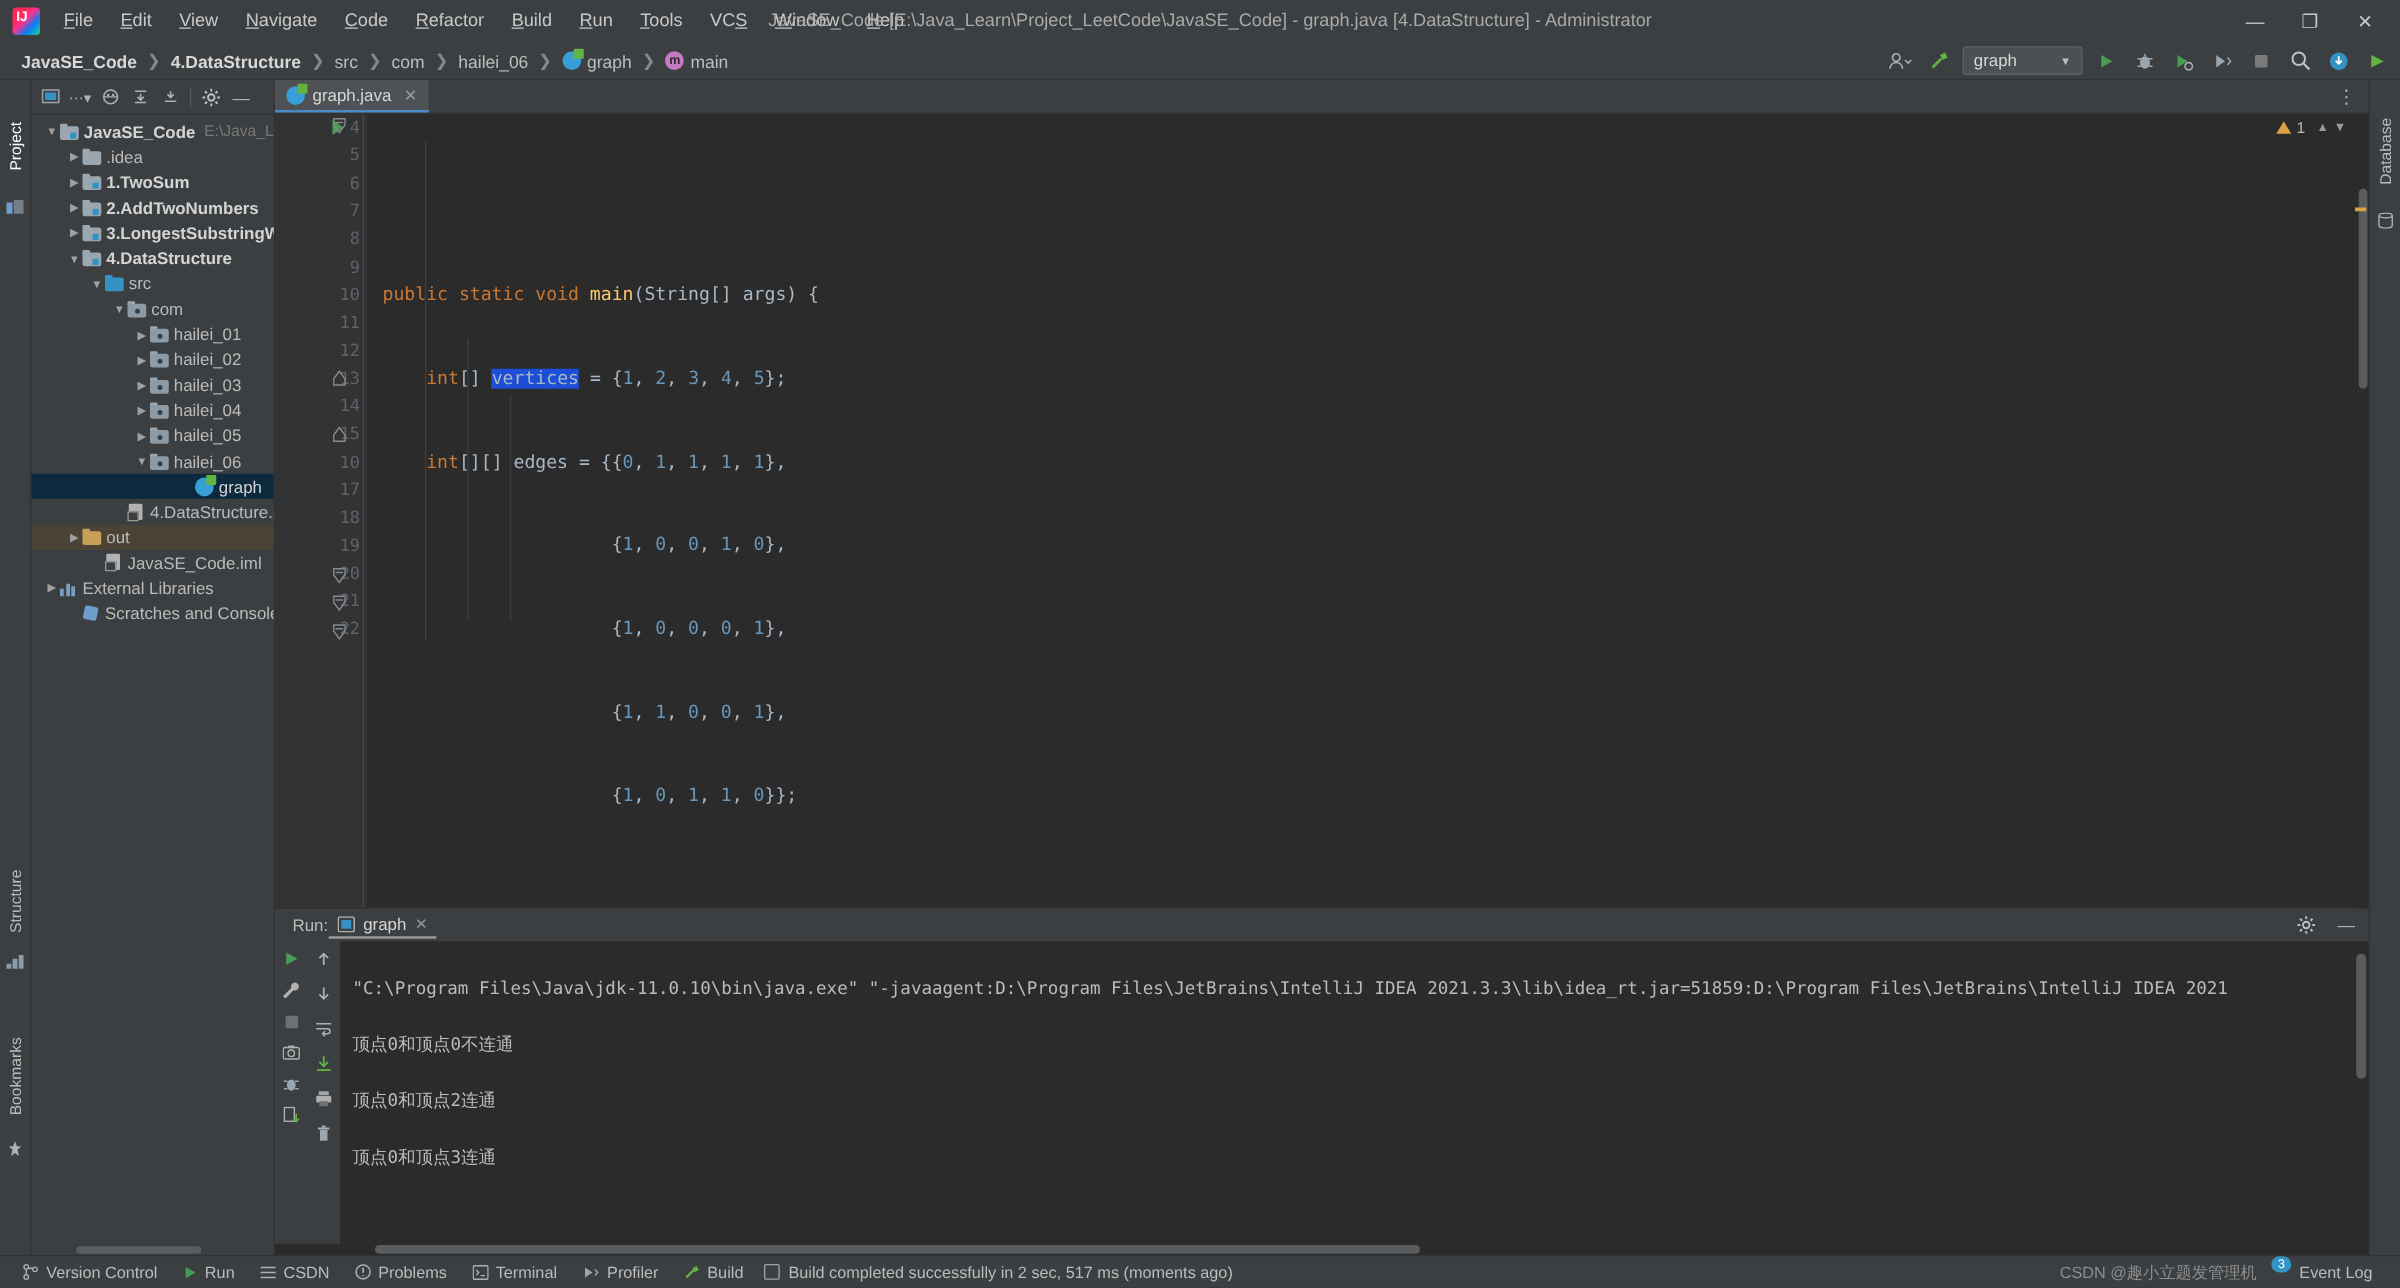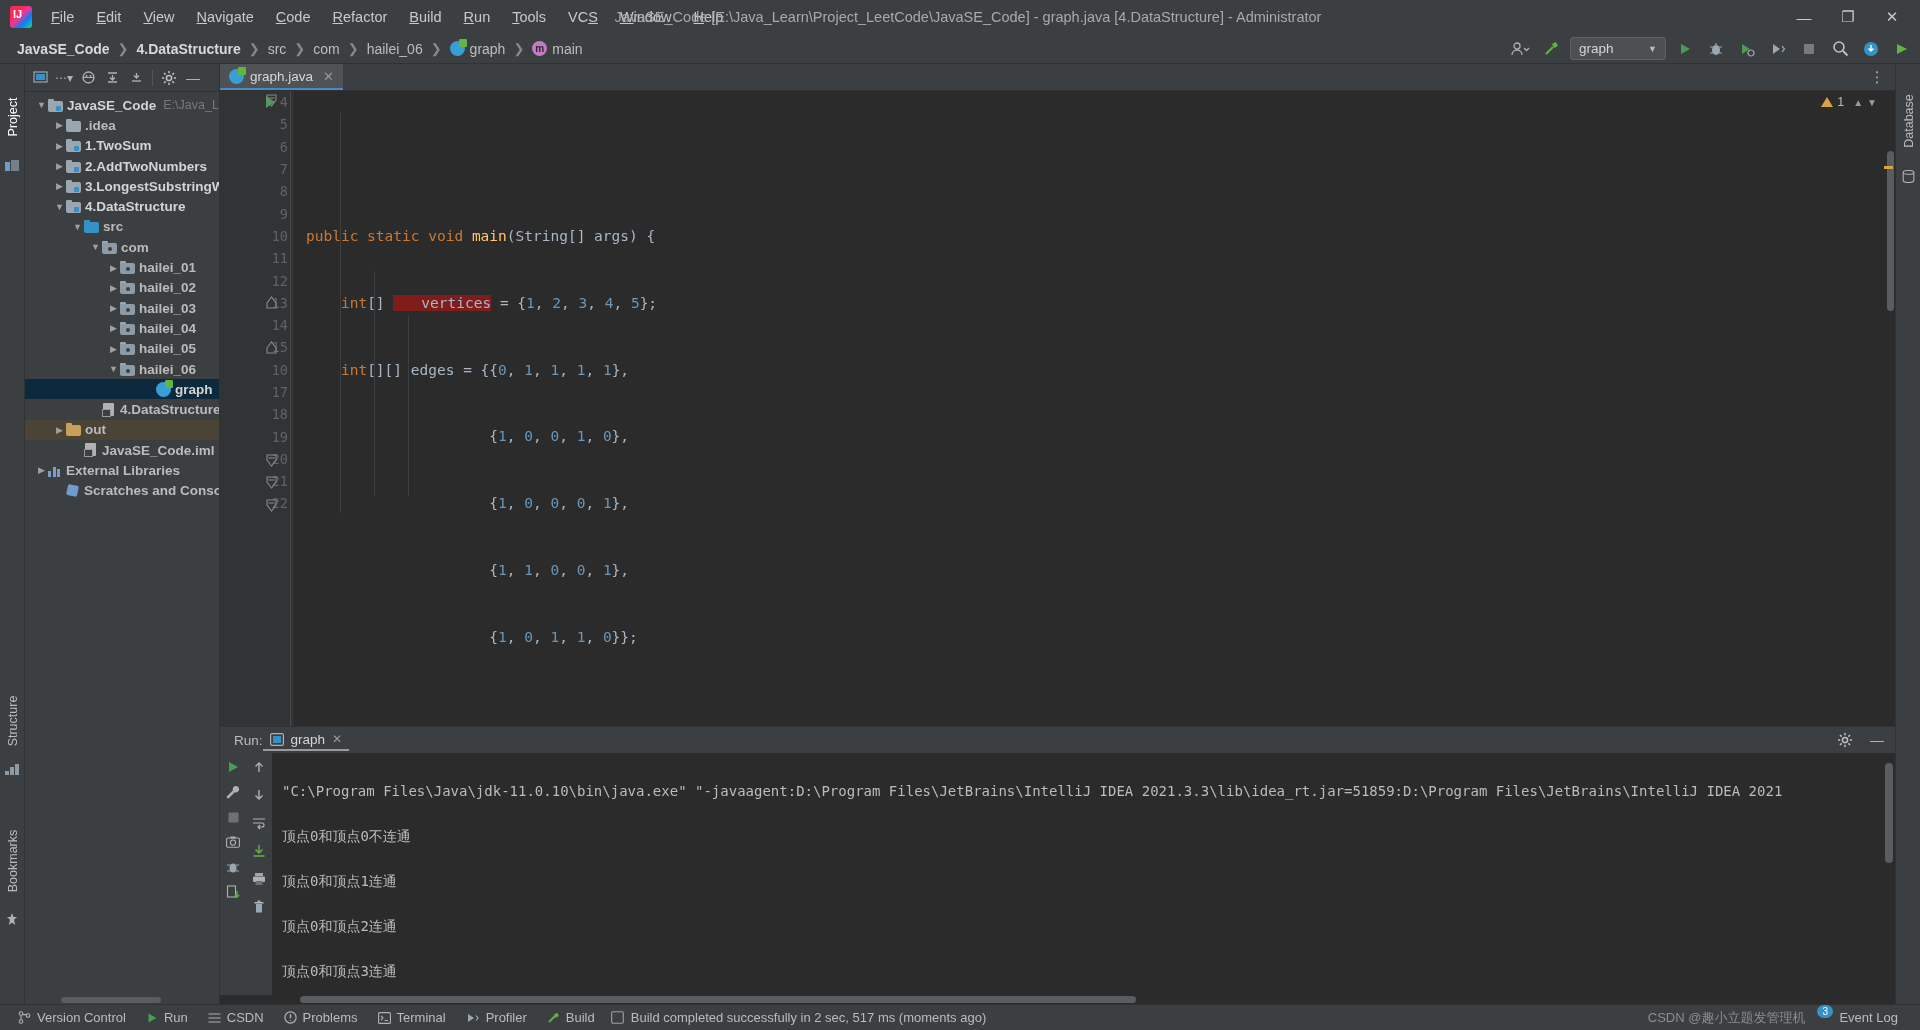--- a/index.html
+++ b/index.html
@@ -46,21 +46,21 @@
 
   
   .project{width:195px;background:#3c3f41;display:flex;flex-direction:column;flex:none;border-right:1px solid #323232;}
   .proj-toolbar{height:28px;display:flex;align-items:center;gap:2px;padding:0 4px;border-bottom:1px solid #323232;}
   .ptbtn{width:22px;height:22px;display:flex;align-items:center;justify-content:center;border-radius:3px;}
   .tree{flex:1;overflow:hidden;padding-top:3px;font-size:13.5px;position:relative;}
   .trow{display:flex;align-items:center;height:20.3px;padding-left:4px;white-space:nowrap;cursor:default;}
   .trow.sel{background:#0d293e;}
   .arrow{width:13px;height:13px;flex:none;display:flex;align-items:center;justify-content:center;color:#a0a0a0;font-size:9px;}
   .arrow.none{visibility:hidden;}
-  .tlabel{margin-left:4px;color:#bbbbbb;font-weight:bold;}
+  .tlabel{margin-left:4px;color:#bbbbbb;}
   .tlabel.b{font-weight:bold;color:#d4d4d4;}
   .tsub{margin-left:7px;color:#787878;font-size:12.5px;}
   .fldr{width:15px;height:13px;flex:none;position:relative;}
   .fldr .body{position:absolute;left:0;top:2px;width:15px;height:11px;background:#9aa7b0;border-radius:1px 2px 2px 2px;}
   .fldr .tab{position:absolute;left:0;top:0;width:6px;height:3px;background:#9aa7b0;border-radius:1px 1px 0 0;}
   .fldr.src .body{background:#3592c4;} .fldr.src .tab{background:#3592c4;}
   .fldr.mod .body{background:#9aa7b0;}
   .fldr .dot{position:absolute;right:2px;bottom:1px;width:5px;height:5px;background:#3592c4;border-radius:1px;}
   .fldr.pkg .body{background:#8c9ba5;}
   .fldr.pkg .dot{background:#3c3f41;border-radius:50%;right:5px;bottom:3px;width:4px;height:4px;}
@@ -89,21 +89,21 @@
     font-family:"DejaVu Sans Mono",monospace;font-size:13.5px;color:#606366;}
   .gico{position:absolute;left:46px;width:16px;height:16px;}
   .runmark{position:absolute;left:46px;width:0;height:0;border-left:9px solid #499c54;border-top:6px solid transparent;border-bottom:6px solid transparent;}
   .foldline{position:absolute;left:70px;top:0;bottom:0;width:1px;background:#494b4d;}
 
   .code{flex:1;position:relative;padding-left:12px;overflow:hidden;
     font-family:"DejaVu Sans Mono",monospace;font-size:14.5px;line-height:22.3px;white-space:pre;}
   .cline{height:22.3px;color:#a9b7c6;}
   .kw{color:#cc7832;} .num{color:#6897bb;}
   .mth{color:#ffc66d;} .stat{color:#a9b7c6;}
-  .hl{background:#7f1d1d;padding-left:28px;}
+  .hl{background:#1d4ed8;}
   .indentg{position:absolute;top:0;bottom:0;width:1px;background:#3c3f41;}
 
   .errstrip{width:13px;flex:none;background:#2b2b2b;position:relative;}
   .warnbox{position:absolute;right:18px;top:4px;display:flex;align-items:center;gap:4px;font-size:12.5px;color:#bbb;}
   .warn-tri{width:0;height:0;border-left:6px solid transparent;border-right:6px solid transparent;border-bottom:10px solid #d9a343;position:relative;}
   .vscroll-thumb{position:absolute;right:1px;width:7px;background:#5a5d5f;border-radius:4px;}
   .mark-warn{position:absolute;right:2px;width:9px;height:3px;background:#d9a343;}
 
   
   .runpanel{height:278px;background:#3c3f41;border-top:1px solid #323232;display:flex;flex-direction:column;flex:none;}
@@ -693,21 +693,20 @@
                 <path d="M4 4h6v8.5H4z" fill="#9aa7b0"></path>
                 <rect x="2.5" y="2" width="9" height="1.6" fill="#b0b0b0"></rect>
                 <rect x="5.5" y="0.5" width="3" height="1.5" fill="#b0b0b0"></rect>
               </svg>
             </div>
         </div>
 
         <div class="console">
 <div>"C:\Program Files\Java\jdk-11.0.10\bin\java.exe" "-javaagent:D:\Program Files\JetBrains\IntelliJ IDEA 2021.3.3\lib\idea_rt.jar=51859:D:\Program Files\JetBrains\IntelliJ IDEA 2021</div>
 <div>顶点0和顶点0不连通</div>
-<div>顶点0和顶点1连通</div>
 <div>顶点0和顶点2连通</div>
 <div>顶点0和顶点3连通</div>
 
 
 
 
 
 
           <div class="con-vthumb"></div>
         </div>

